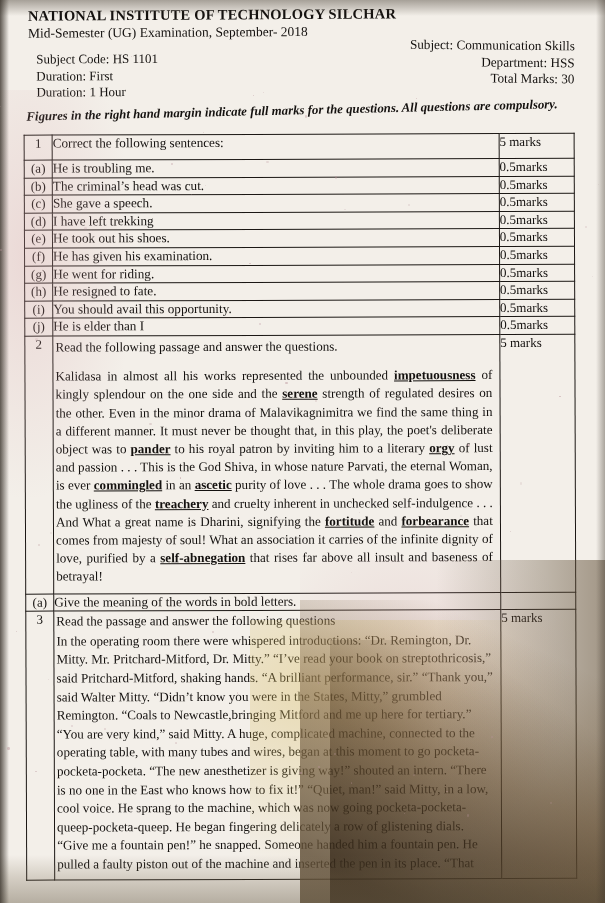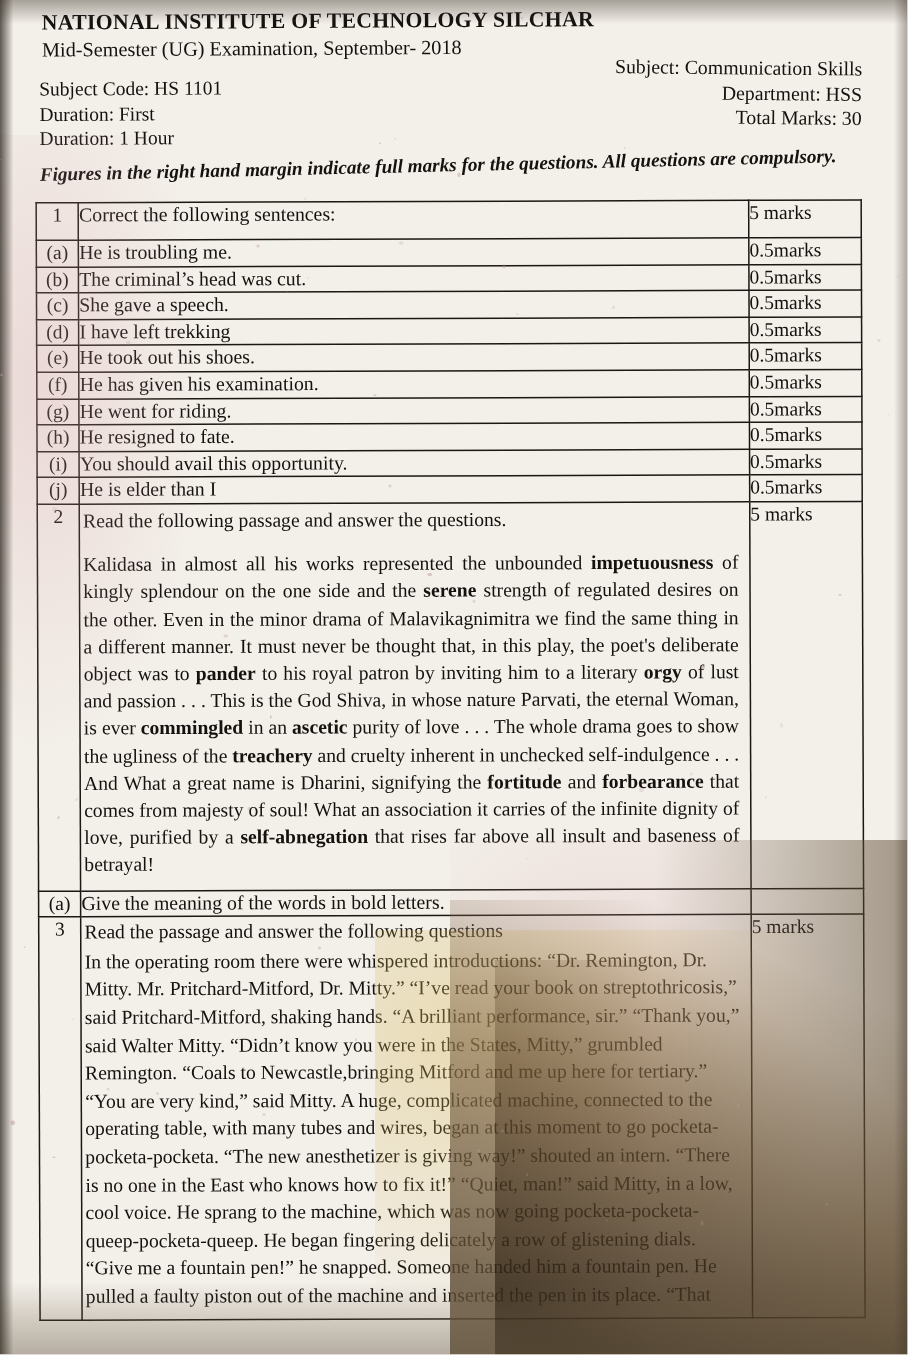--- a/index.html
+++ b/index.html
@@ -61,21 +61,21 @@
     position:absolute;left:0;top:0;width:605px;height:903px;
     transform:rotate(-0.35deg);
     transform-origin:50% 40%;
   }
   .hdr{position:absolute;color:#14110f;}
   #inst-title{
     left:30px;top:6px;font-size:14.5px;font-weight:bold;letter-spacing:.2px;
     font-family:"Liberation Serif", serif;
   }
   #exam-line{left:30px;top:24px;font-size:13.5px;}
-  #meta-left{left:28px;top:50px;font-size:13px;line-height:16.5px;}
+  #meta-left{left:38px;top:50px;font-size:13px;line-height:16.5px;}
   #meta-left div{white-space:nowrap;}
   #meta-right{
     right:28px;top:40px;font-size:13.2px;line-height:16.5px;text-align:right;
     transform:rotate(.9deg);transform-origin:100% 0;
   }
   #meta-right div{white-space:nowrap;}
   #note-line{
     left:28px;top:108px;font-size:12.8px;font-style:italic;font-weight:600;
     white-space:nowrap;transform:rotate(-1.0deg);transform-origin:0 50%;
   }
@@ -100,21 +100,21 @@
   tr.r-item .c-body{padding-top:0px;}
   .q-title{line-height:15px;}
 
   
   .passage{
     font-size:13.1px;line-height:18.2px;text-align:justify;
     padding:2px 7px 7px 2px;
   }
   .passage .lead{margin:0 0 11px 0;}
   .passage p{margin:0;}
-  .passage b{font-weight:bold;}
+  .passage b{font-weight:bold;text-decoration:underline;}
   .para3{
     font-size:13.1px;line-height:18.6px;text-align:left;
     padding:1px 7px 6px 2px;
   }
   .para3 .l1{margin:0 0 1px 0;}
   .para3 p{margin:0;}
 
   
   #text-darken{
     position:absolute;left:330px;top:640px;width:275px;height:263px;

